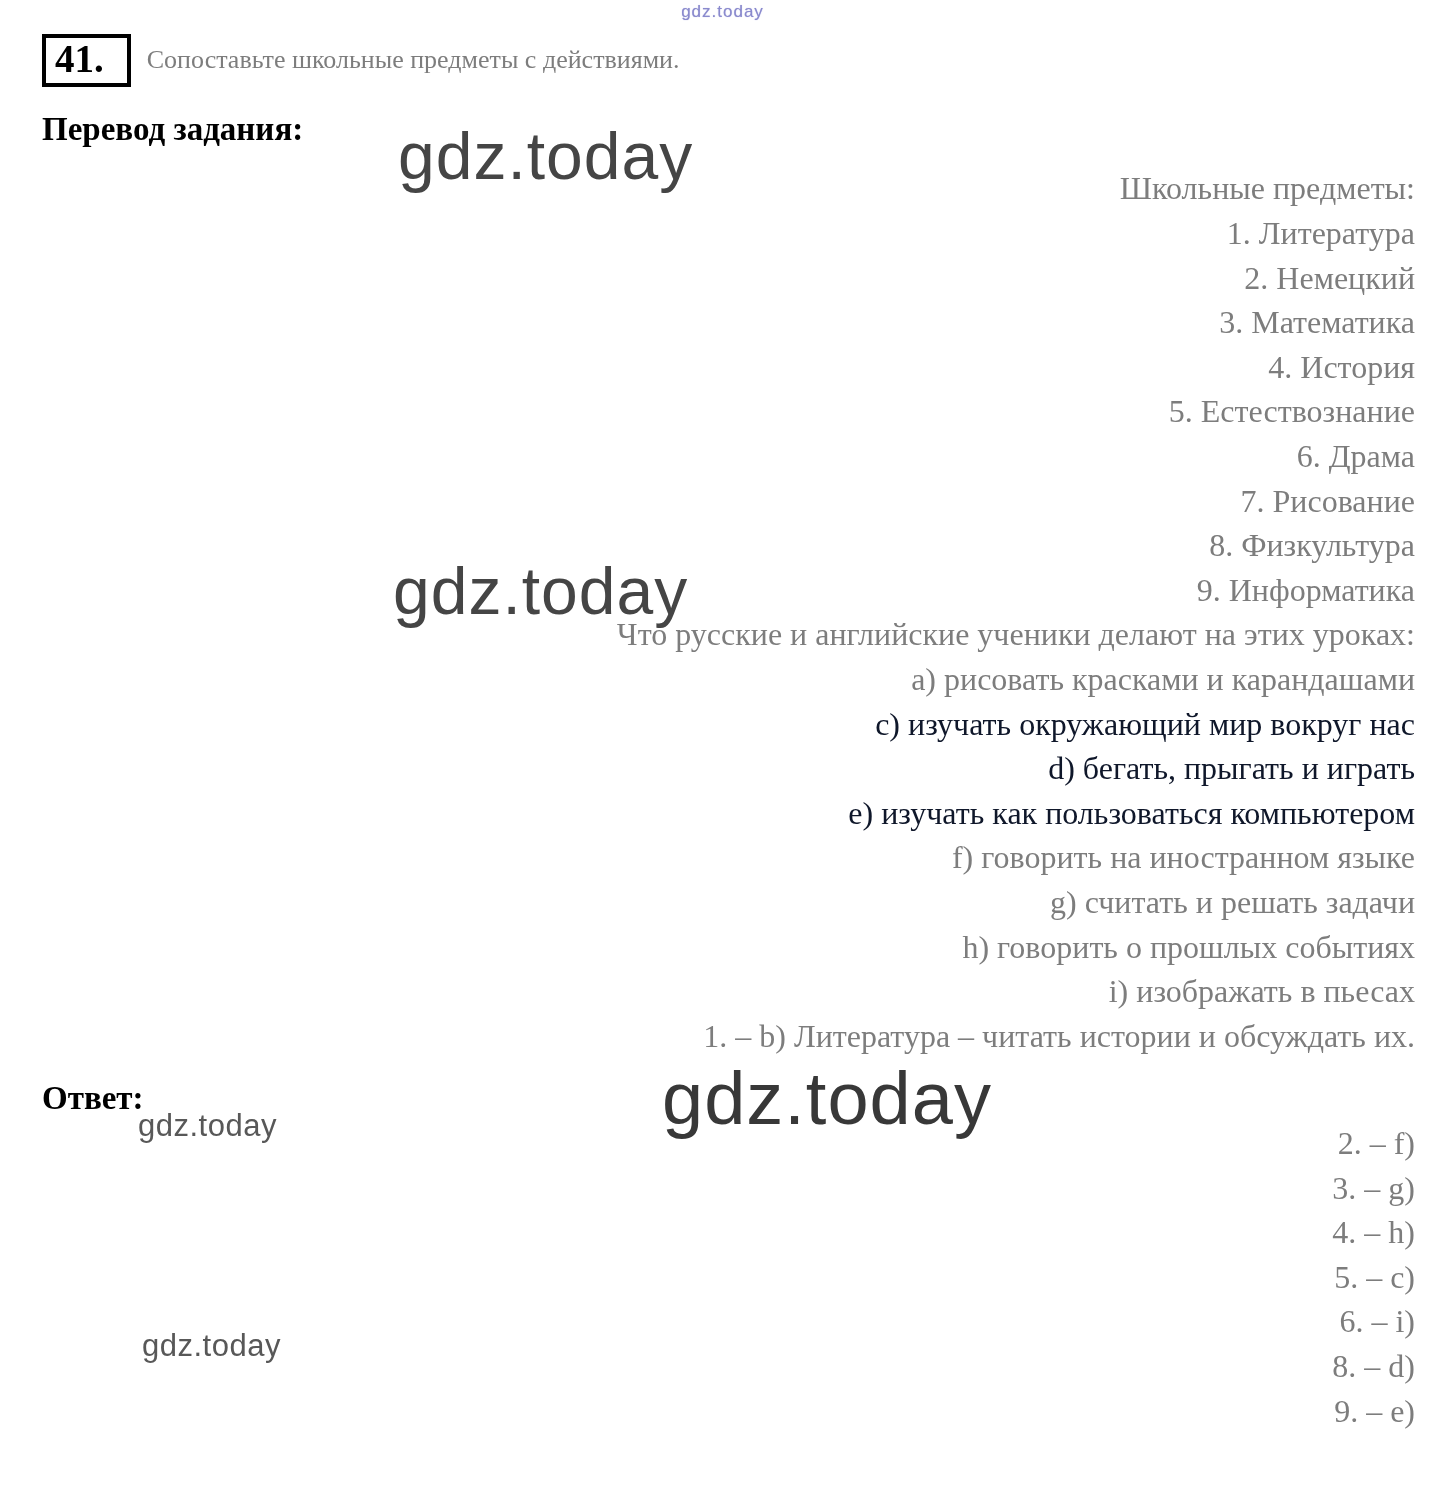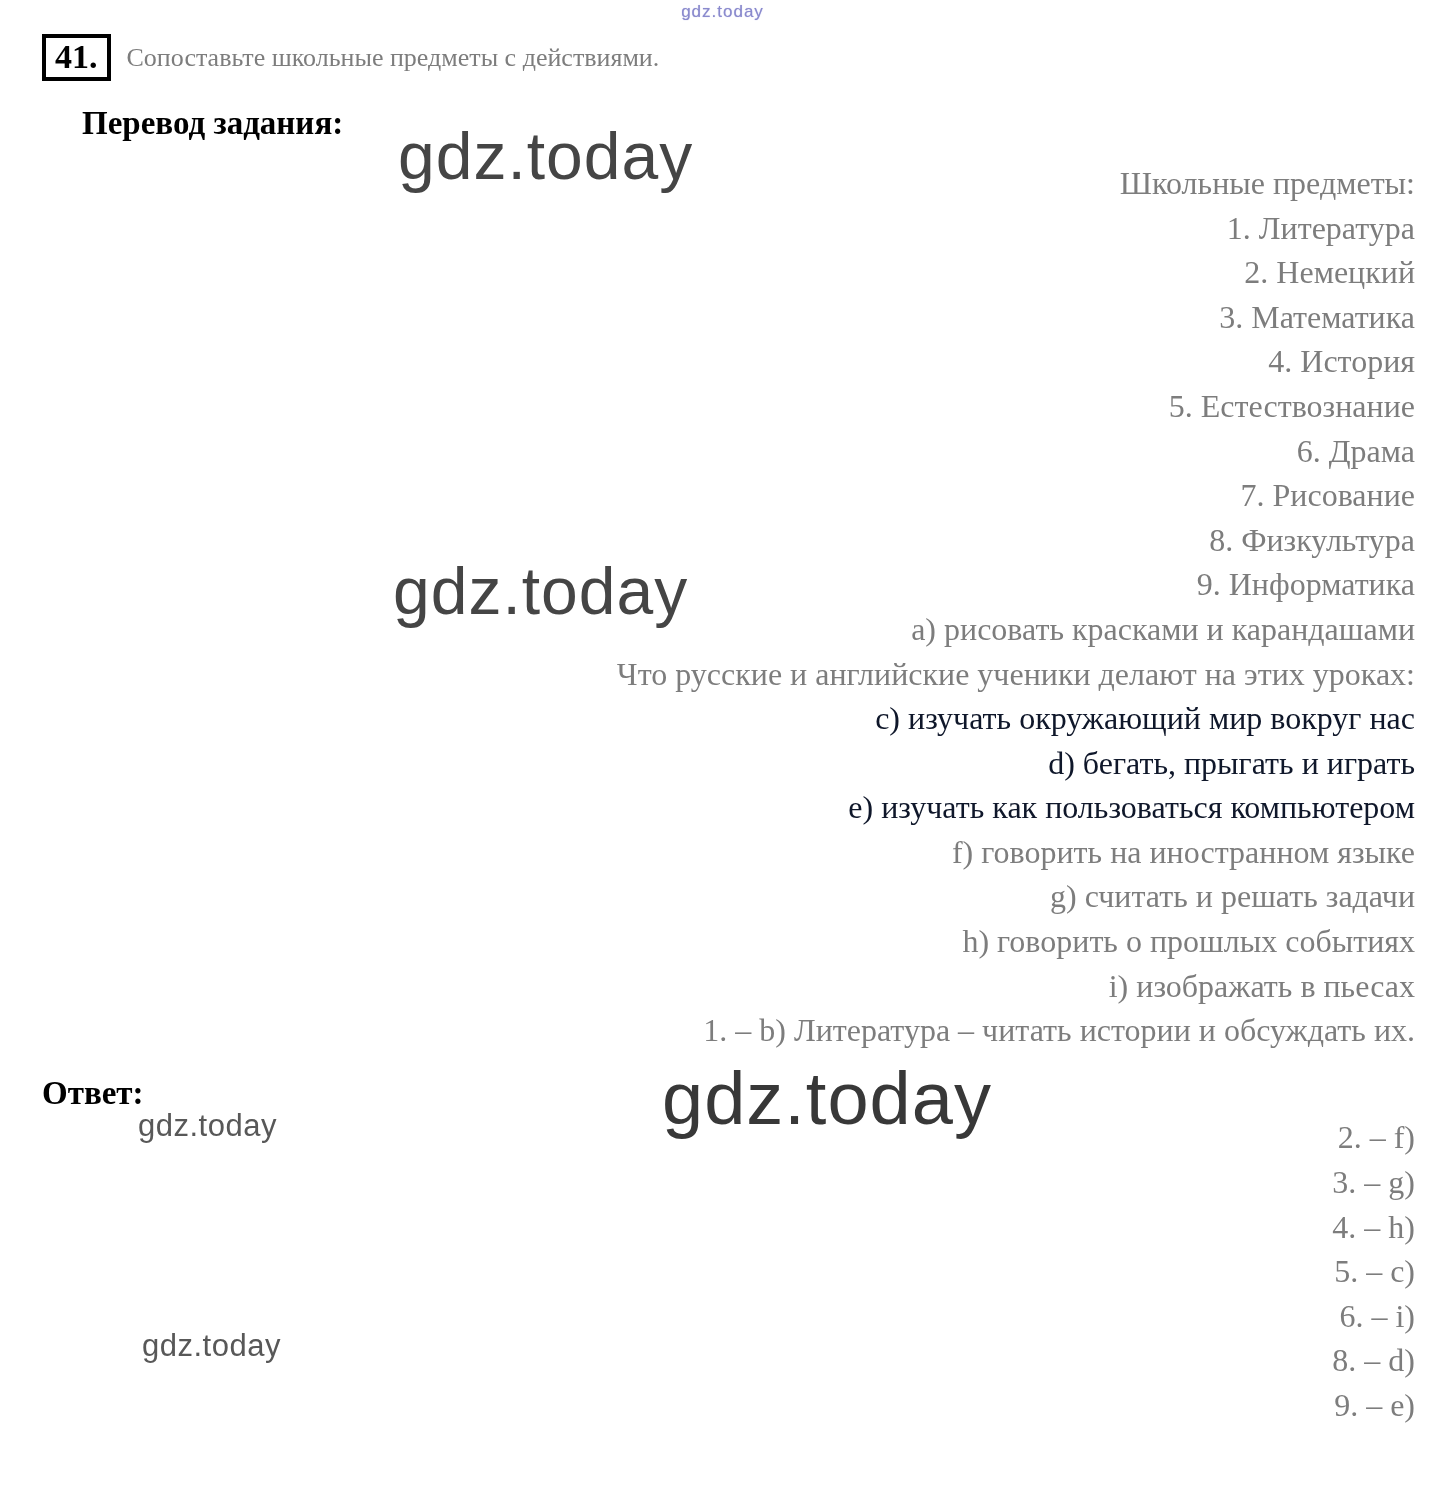--- a/index.html
+++ b/index.html
@@ -48,37 +48,37 @@
   .task-row {
     display: flex;
     align-items: center;
     gap: 16px;
     margin: 0 0 20px 0;
   }
   .task-num {
     border: 4px solid #000;
     font-weight: bold;
     color: #000;
-    font-size: 34px;
+    font-size: 39px;
     line-height: 1.1;
-    padding: 0 9px 2px 9px;
+    padding: 0 23px 2px 9px;
   }
   .task-text {
     font-size: 26px;
     color: #7d7d7d;
   }
 
   .heading {
     font-size: 33px;
     font-weight: bold;
     color: #000;
     line-height: 44.6px;
     margin: 0;
   }
-  .heading.translation { margin-bottom: 15px; margin-left: 40px; }
+  .heading.translation { margin-bottom: 15px; }
   .heading.answer { margin-top: 18px; }
 
   .line {
     font-size: 32px;
     line-height: 44.6px;
     color: #7d7d7d;
     white-space: nowrap;
     text-align: right;
   }
   .line.faded { color: #0f172a; }
@@ -107,23 +107,23 @@
   <div class="line">1. Литература</div>
   <div class="line">2. Немецкий</div>
   <div class="line">3. Математика</div>
   <div class="line">4. История</div>
   <div class="line">5. Естествознание</div>
   <div class="line">6. Драма</div>
   <div class="line">7. Рисование</div>
   <div class="line">8. Физкультура</div>
   <div class="line">9. Информатика</div>
 
+  <div class="line">Что русские и английские ученики делают на этих уроках:</div>
+
   <div class="line">a) рисовать красками и карандашами</div>
-
-  <div class="line">Что русские и английские ученики делают на этих уроках:</div>
   <div class="line faded">c) изучать окружающий мир вокруг нас</div>
   <div class="line faded">d) бегать, прыгать и играть</div>
   <div class="line faded">e) изучать как пользоваться компьютером</div>
   <div class="line">f) говорить на иностранном языке</div>
   <div class="line">g) считать и решать задачи</div>
   <div class="line">h) говорить о прошлых событиях</div>
   <div class="line">i) изображать в пьесах</div>
 
   <div class="line">1. – b) Литература – читать истории и обсуждать их.</div>
 

